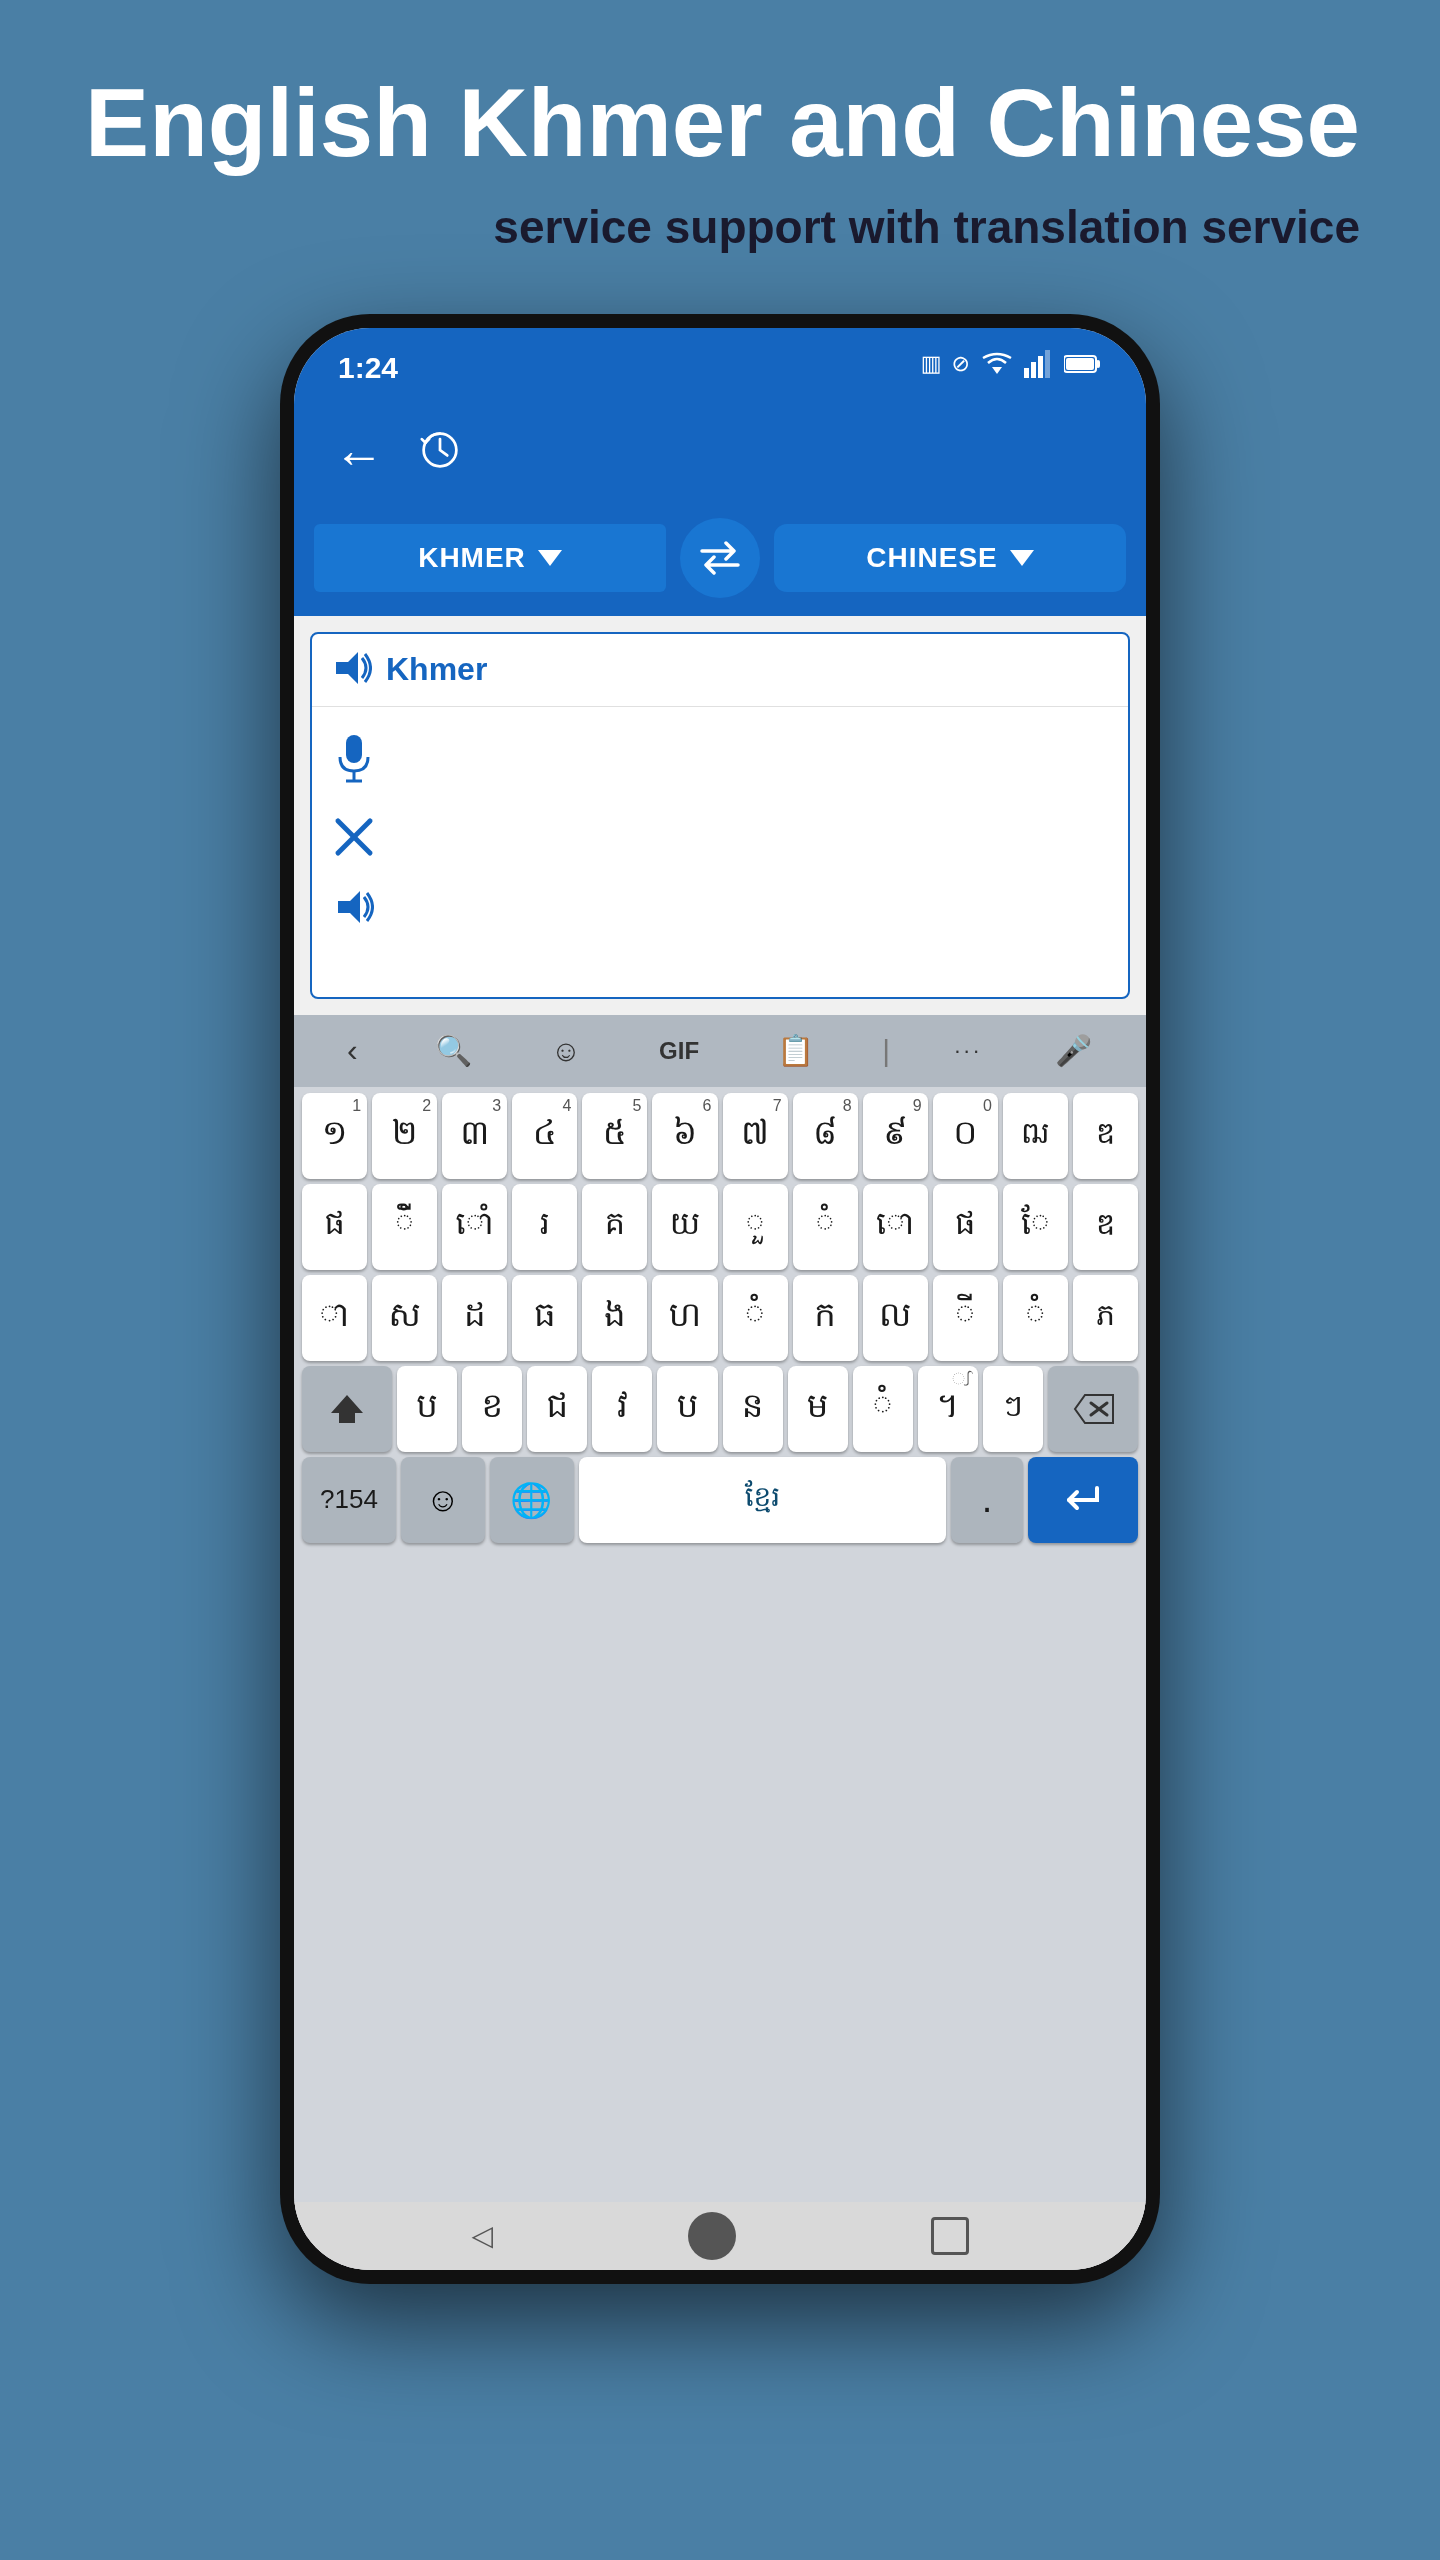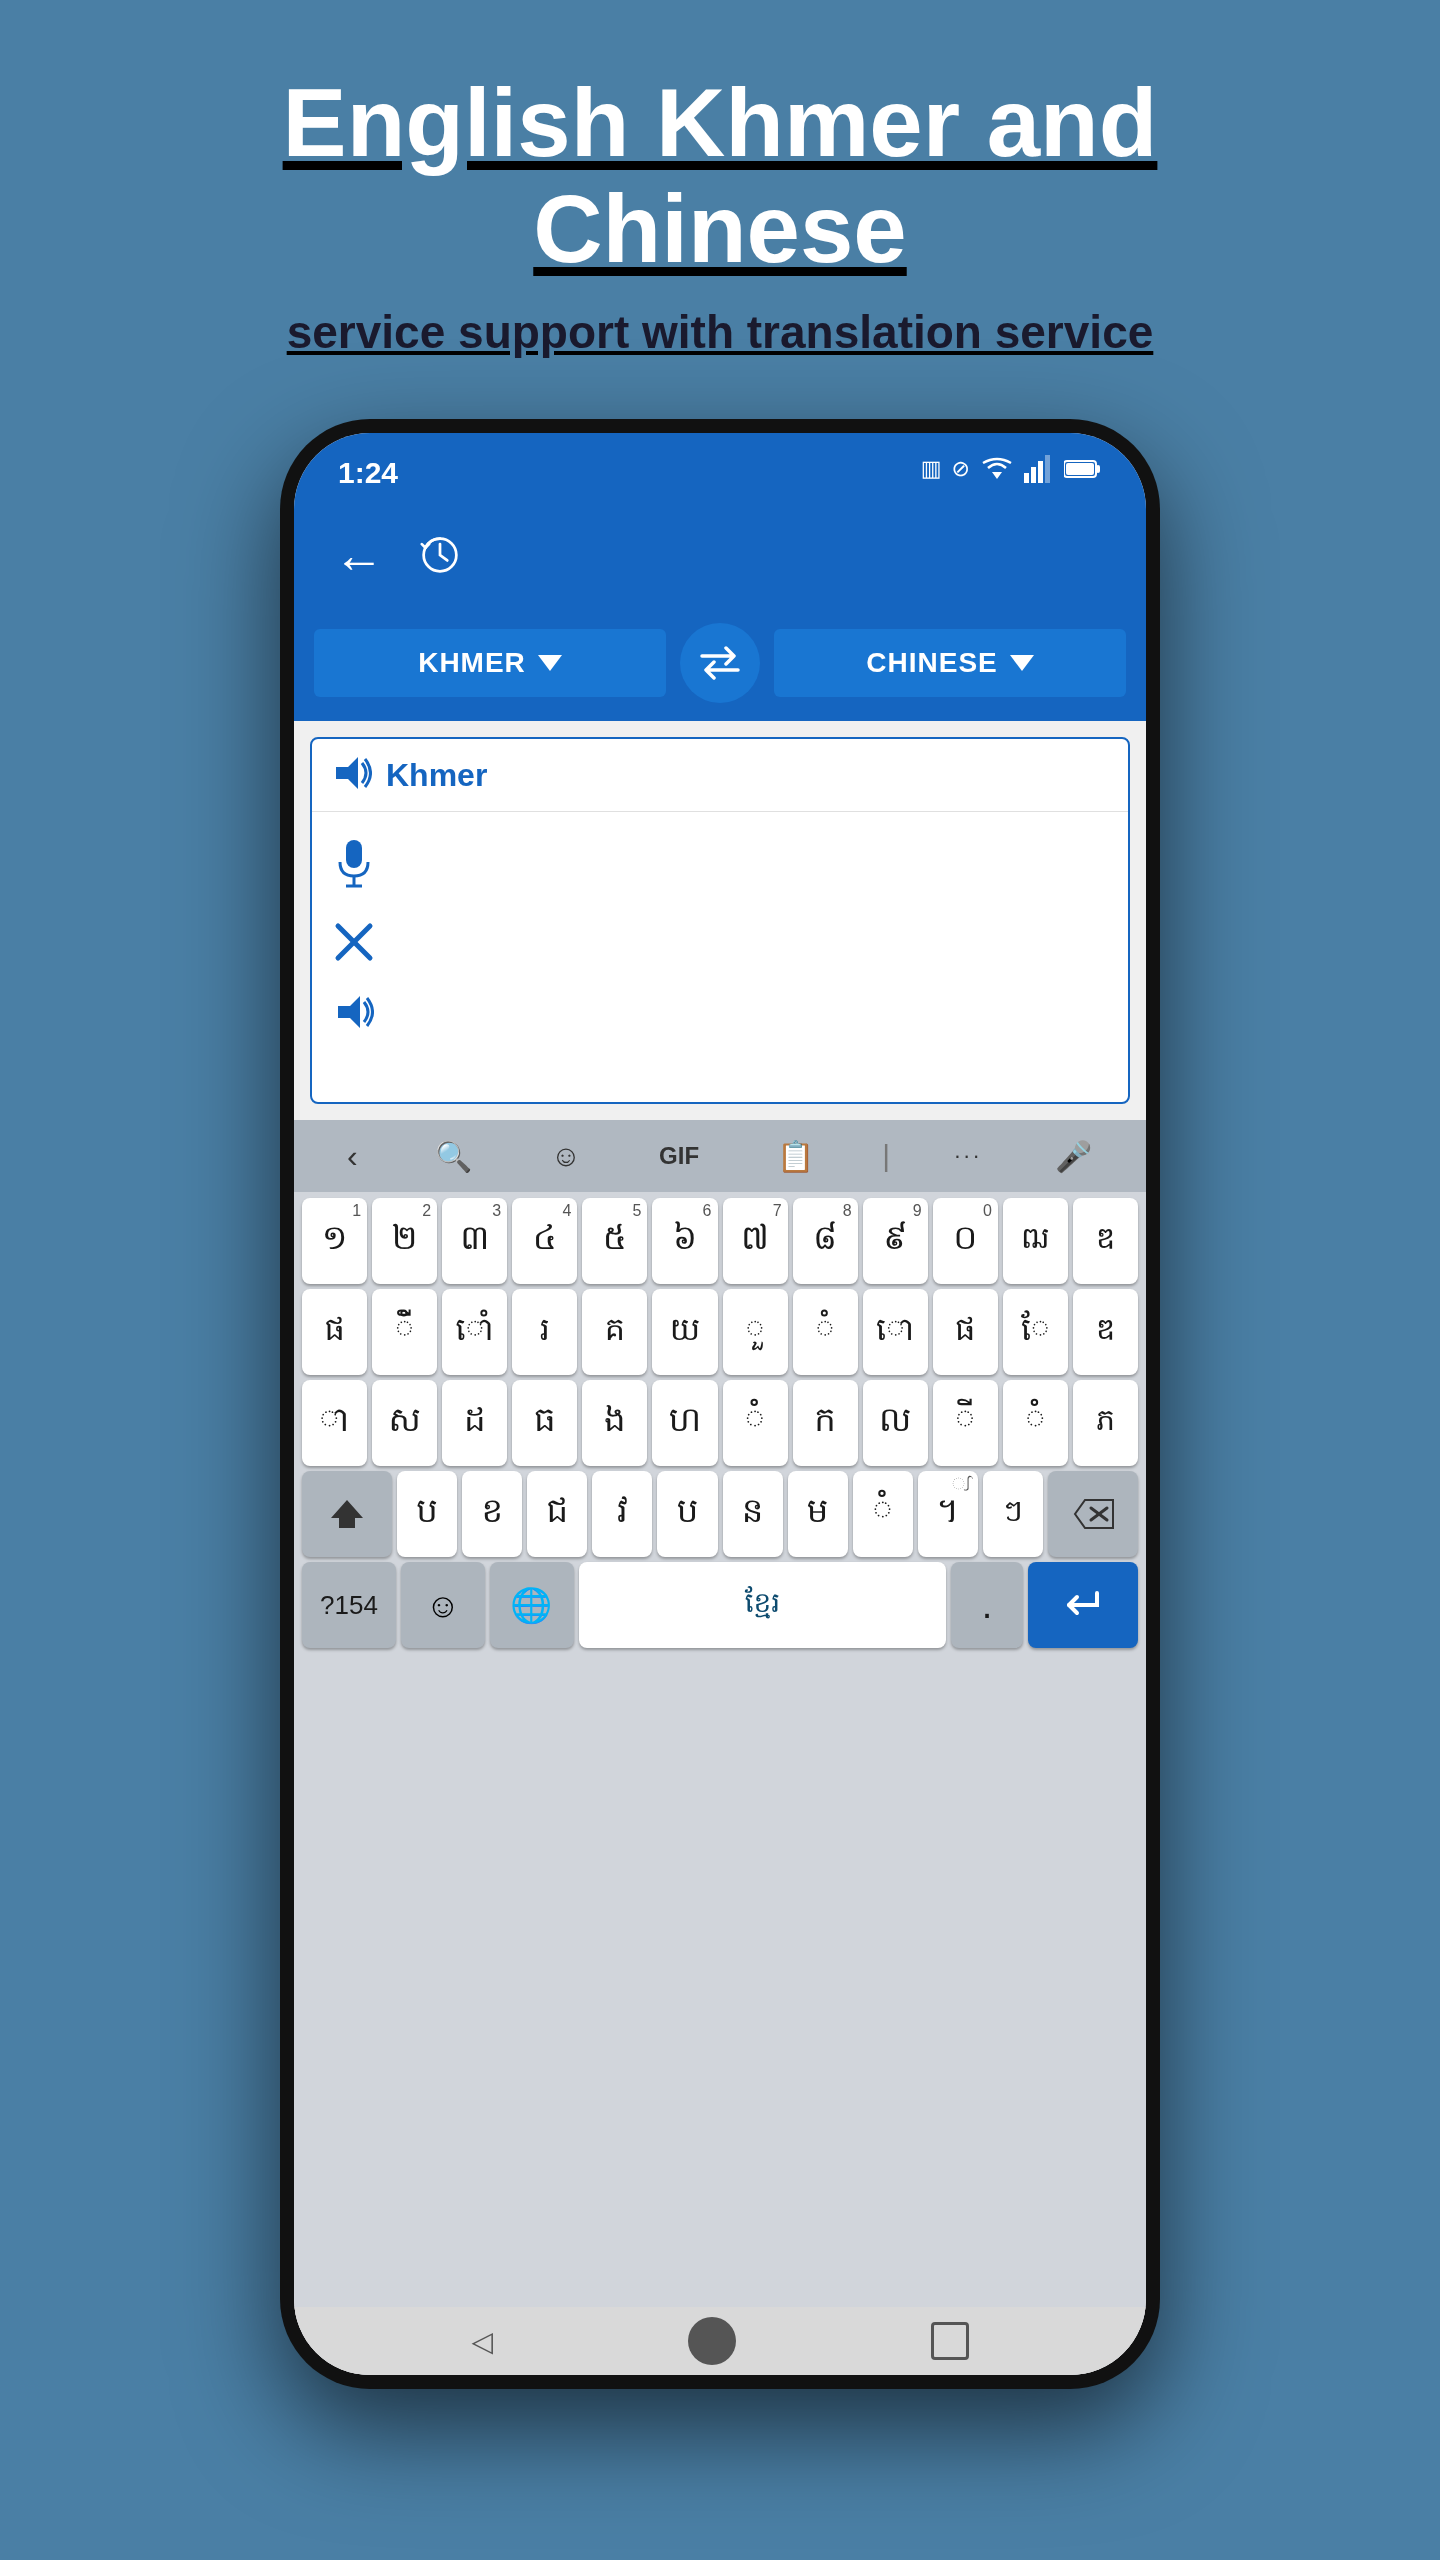--- a/index.html
+++ b/index.html
@@ -13,21 +13,21 @@
       flex-direction: column;
       align-items: center;
       overflow: hidden;
     }
   </style>
 </head>
 <body>
 
 <div style="width:1440px; height:2560px; background:#4a7fa5; display:flex; flex-direction:column; align-items:center; overflow:hidden;">
 
-  <div style="width:100%; text-align:center; padding:70px 100px 50px;text-decoration:underline;">
+  <div style="width:100%; text-align:right; padding:70px 80px 50px;">
     <div style="font-size:96px; font-weight:900; color:white; line-height:1.1; margin-bottom:24px;">English Khmer and Chinese</div>
     <div style="font-size:46px; font-weight:700; color:#1a1a2e;">service support with translation service</div>
   </div>
 
   <div style="position:relative; width:880px; height:1970px; margin-top:10px;">
 
     <div style="position:absolute; top:0; left:0; width:100%; height:100%; background:#111; border-radius:90px; box-shadow:0 40px 100px rgba(0,0,0,0.6);">
     </div>
 
     <div style="position:absolute; top:14px; left:14px; right:14px; bottom:14px; background:#f0f0f0; border-radius:76px; overflow:hidden; display:flex; flex-direction:column;">
@@ -83,21 +83,21 @@
           </svg>
         </div>
 
         <div style="width:80px; height:80px; background:#1976d2; border-radius:50%; display:flex; align-items:center; justify-content:center; cursor:pointer; flex-shrink:0;">
           <svg width="44" height="34" viewBox="0 0 44 34" fill="white">
             <path d="M4,10 L36,10 M28,2 L36,10 L28,18" stroke="white" stroke-width="3.5" fill="none" stroke-linecap="round" stroke-linejoin="round"></path>
             <path d="M40,24 L8,24 M16,16 L8,24 L16,32" stroke="white" stroke-width="3.5" fill="none" stroke-linecap="round" stroke-linejoin="round"></path>
           </svg>
         </div>
 
-        <div style="flex:1; background:#1976d2; border-radius:6px; padding:18px 14px; display:flex; align-items:center; justify-content:center; gap:12px; cursor:pointer;">
+        <div style="flex:1; background:#1976d2; border-radius:13px; padding:18px 14px; display:flex; align-items:center; justify-content:center; gap:12px; cursor:pointer;">
           <span style="color:white; font-size:28px; font-weight:700; letter-spacing:1px;">CHINESE</span>
           <svg width="24" height="16" viewBox="0 0 24 16" fill="white">
             <polygon points="0,0 24,0 12,16"></polygon>
           </svg>
         </div>
       </div>
 
       <div style="background:white; margin:16px; border-radius:8px; border:2px solid #1565c0; overflow:hidden; flex-shrink:0;">
 
         <div style="display:flex; align-items:center; gap:14px; padding:16px 20px; border-bottom:1px solid #e0e0e0;">

